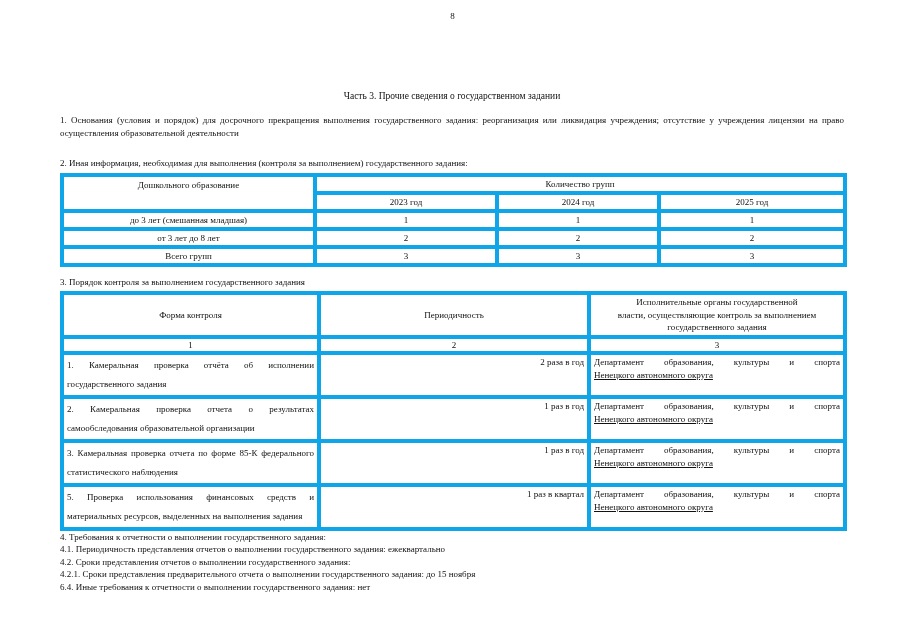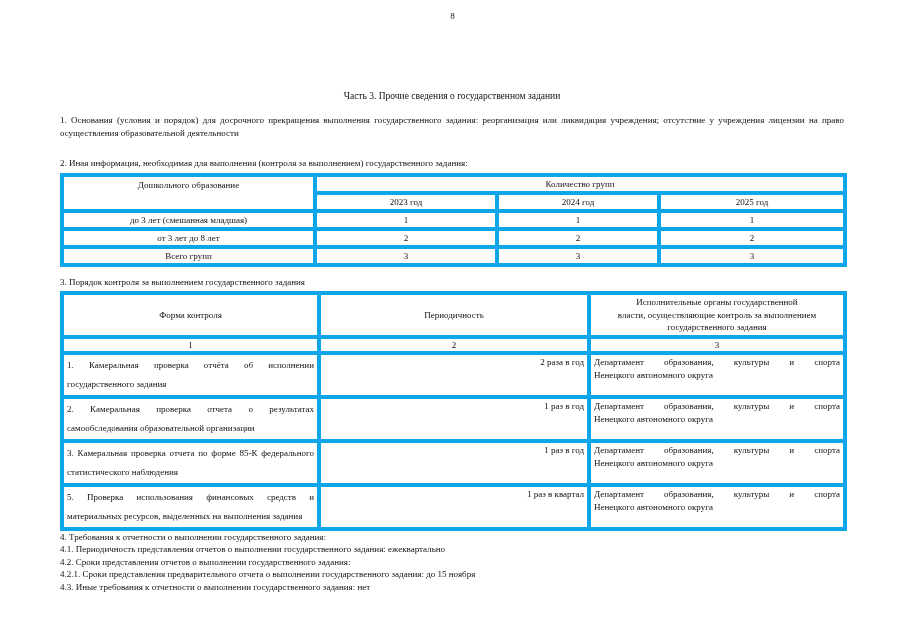--- a/index.html
+++ b/index.html
@@ -39,21 +39,21 @@
   .t-control { margin-top: 2px; }
   .t-control td { vertical-align: top; }
   .t-control .hdr td { text-align: center; vertical-align: middle; height: 35px; margin-top: 48px; }
   .t-control .pre-wrap { white-space: pre-line; line-height: 12.5px; }
   .t-control .num-row td { text-align: center; height: 12px; padding: 0 3px; }
   .t-control .form-cell { text-align: justify; line-height: 19px; }
   .t-control .period-cell { text-align: right; }
   .t-control .body-row td { height: 27px; }
   .t-control .body-row-tall td { height: 43px; }
   .org-l1 { text-align: justify; text-align-last: justify; line-height: 13px; }
-  .org-l2 { text-align: left; line-height: 13px; }
+  .org-l2 { text-align: left; line-height: 13px; text-decoration: underline; }
 
   .sec-4 { }
   .sec-4 .line { line-height: 12.6px; }
 </style>
 </head>
 <body>
 
 <div class="page">
 
   <div class="page-number">8</div>
@@ -158,17 +158,17 @@
           </td>
         </tr>
       </tbody>
     </table>
 
     <div class="sec-4">
       <div class="line">4. Требования к отчетности о выполнении государственного задания:</div>
       <div class="line">4.1. Периодичность представления отчетов о выполнении государственного задания: ежеквартально</div>
       <div class="line">4.2. Сроки представления отчетов о выполнении государственного задания:</div>
       <div class="line">4.2.1. Сроки представления предварительного отчета о выполнении государственного задания: до 15 ноября</div>
-      <div class="line">4.3. Иные требования к отчетности о выполнении государственного задания: нет</div>
+      <div class="line">6.4. Иные требования к отчетности о выполнении государственного задания: нет</div>
     </div>
 
   </div>
 </div>
 
 </body></html>

